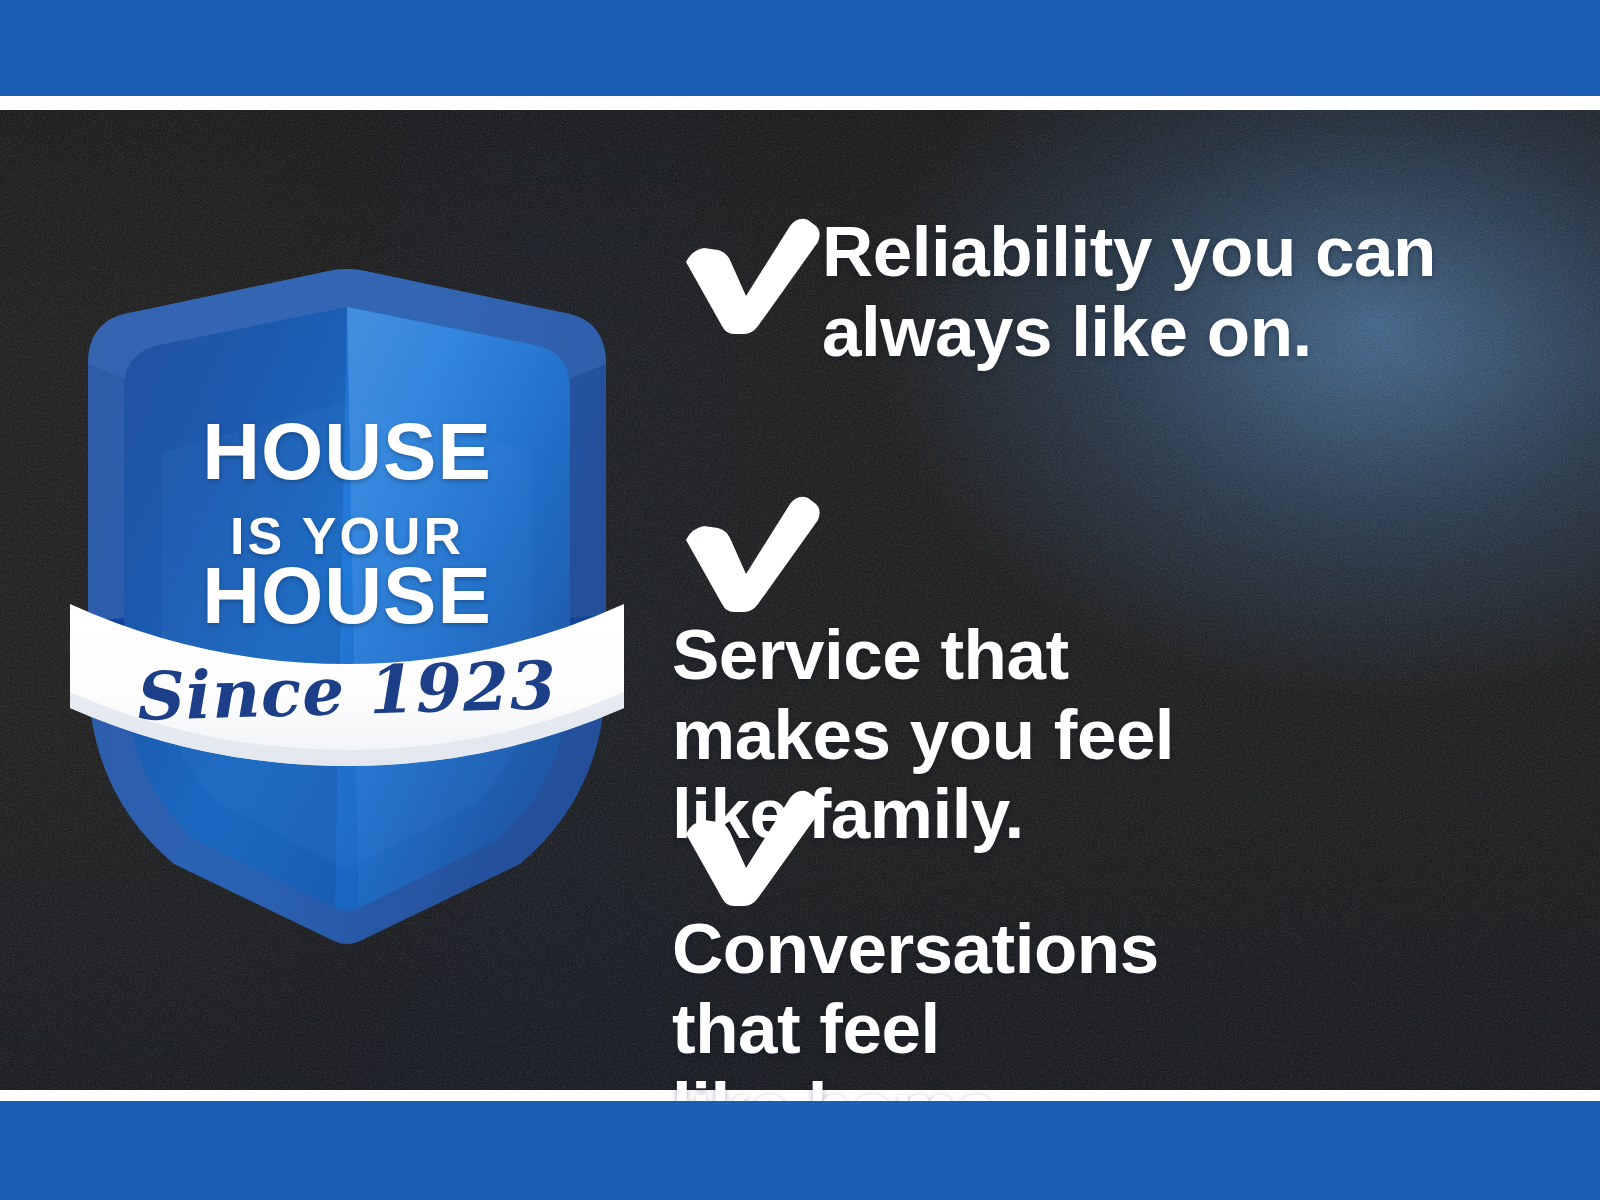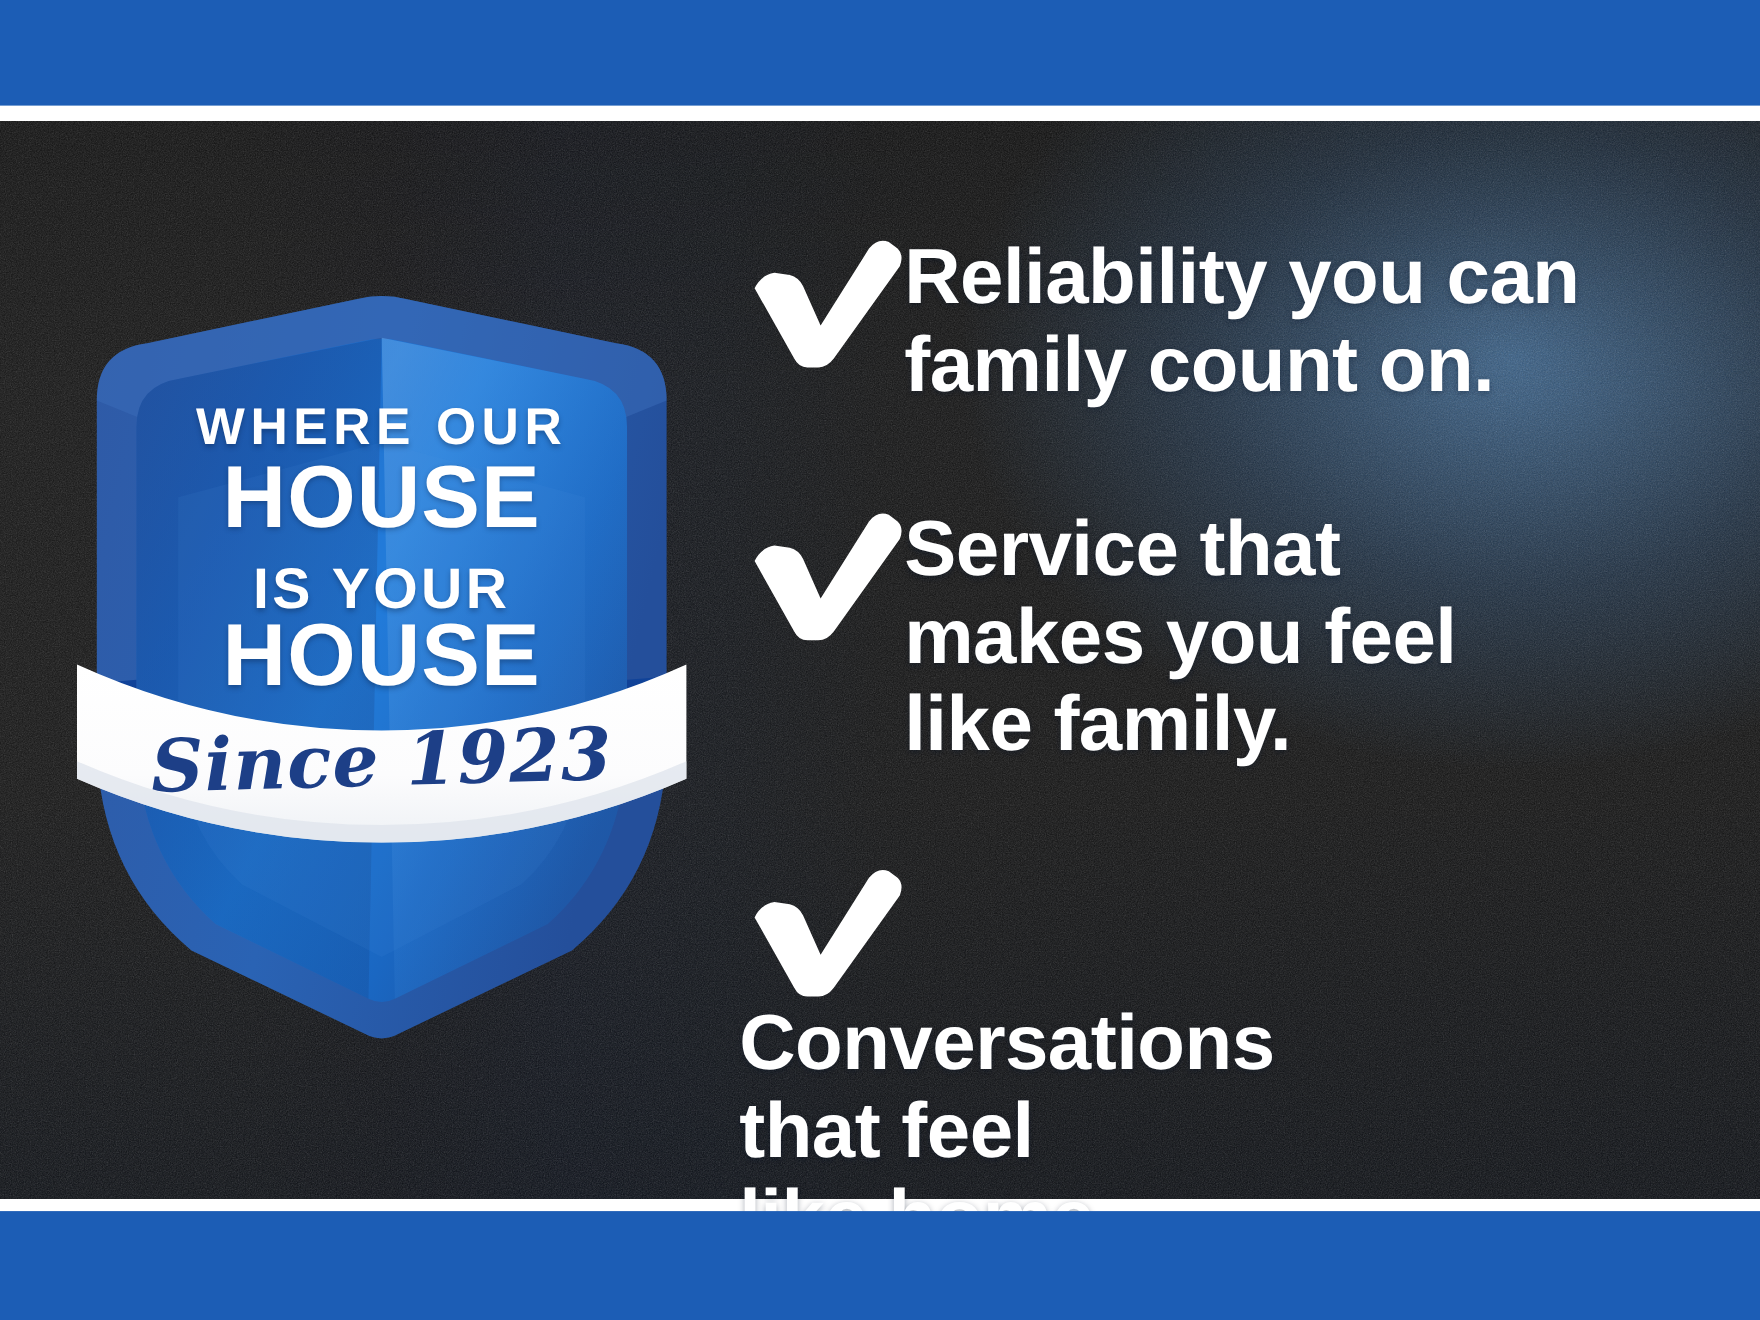--- a/index.html
+++ b/index.html
@@ -151,21 +151,21 @@
     height: 980px;
   }
   .benefit {
     position: absolute;
     left: 0;
     width: 900px;
     display: flex;
     align-items: flex-start;
   }
   .b1 { top: 100px; }
-  .b2 { top: 348px; }
+  .b2 { top: 378px; flex-direction: column; }
   .b3 { top: 672px; flex-direction: column; }
 
   .check {
     flex: 0 0 auto;
     width: 150px;
     height: 125px;
     position: relative;
   }
   .check svg {
     display: block;
@@ -329,21 +329,20 @@
                Q 140 614 8 556 Z" fill="url(#ribbonGrad)"></path>
 
       <path d="M 8 540
                Q 140 598 285 598
                Q 430 598 562 540
                L 562 556
                Q 430 614 285 614
                Q 140 614 8 556 Z" fill="#dfe4ec" opacity="0.75"></path>
     </svg>
 
-    <div class="logo-text lt-where">Where Our</div>
     <div class="logo-text lt-house1">House</div>
     <div class="logo-text lt-isyour">Is Your</div>
     <div class="logo-text lt-house2">House</div>
     <div class="lt-since">Since 1923</div>
   </div>
 
   <div class="benefits">
 
     <div class="benefit b1">
       <div class="check">
@@ -357,21 +356,21 @@
                    Q 126 6 136 10
                    L 144 16
                    Q 150 22 146 32
                    L 86 116
                    Q 80 124 72 124
                    L 62 124
                    Q 54 124 50 116 Z" fill="#ffffff"></path>
         </svg>
       </div>
       <div class="b-text">Reliability you can
-family count on.</div>
+always like on.</div>
     </div>
 
     <div class="benefit b2">
       <div class="check">
         <svg viewBox="0 0 150 125" xmlns="http://www.w3.org/2000/svg">
           <path d="M 14 52
                    Q 20 40 32 38
                    L 46 40
                    Q 54 42 58 50
                    L 74 86

